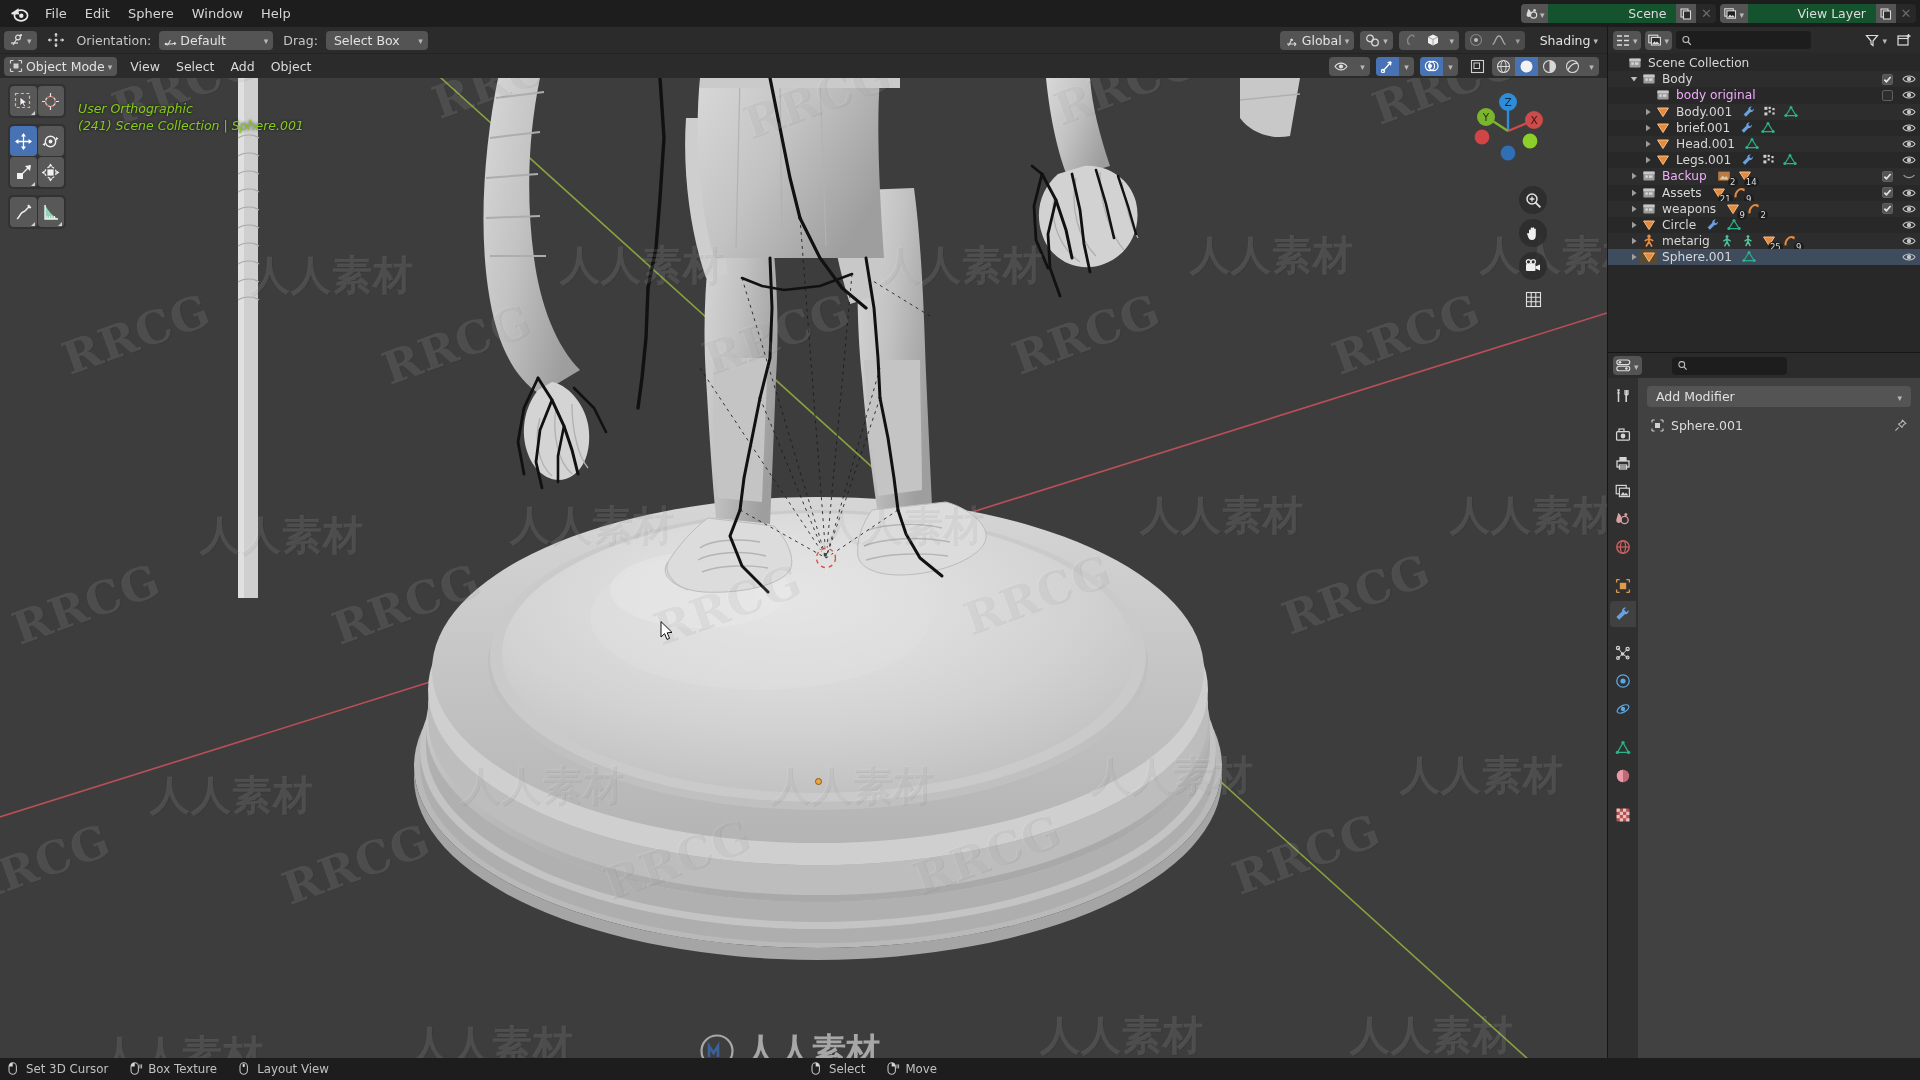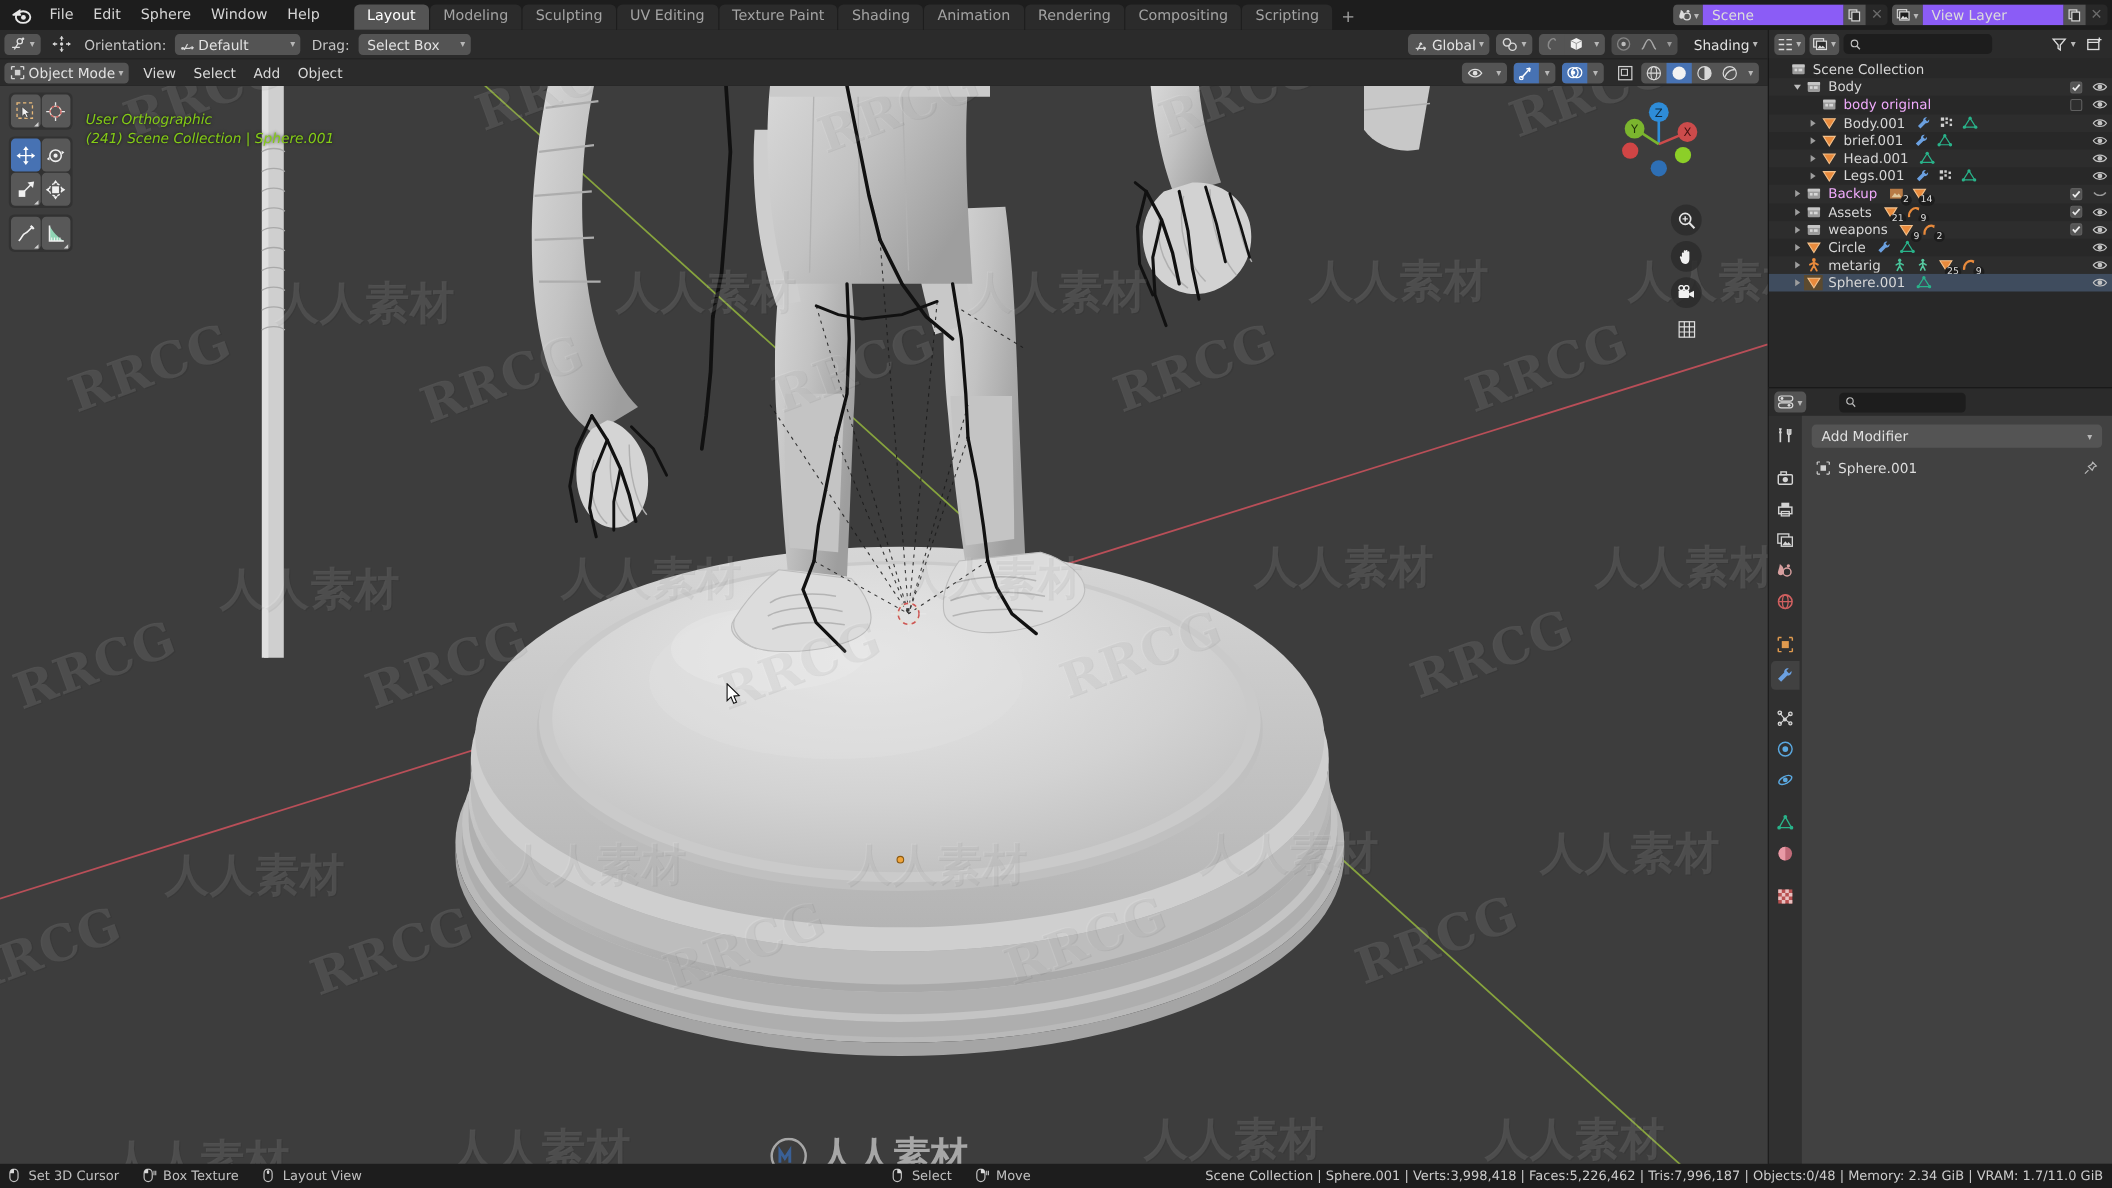--- a/index.html
+++ b/index.html
@@ -33,21 +33,21 @@
   .ws-tab.active { background: #545454; color: #ffffff; }
   .ws-tab.plus { background: transparent; color: #a0a0a0; padding: 4px 7px 5px 7px; font-size: 15px;}
   .topbar-right { margin-left: auto; display: flex; align-items: center; padding-right: 4px; gap: 4px; }
   .scene-field {
     display:flex; align-items:center; background:#282828; border-radius:4px; height:19px;
     overflow:hidden;
   }
   .scene-icon-btn {
     background:#545454; display:flex; align-items:center; gap:2px; padding:0 4px; height:19px;
   }
-  .scene-name { background:#8b5cf6; color:#dcdcdc; font-size:12.5px; padding:0 10px 0 8px; height:19px; line-height:19px; min-width:128px;}
+  .scene-name { background:#14532d; color:#dcdcdc; font-size:12.5px; padding:0 10px 0 8px; height:19px; line-height:19px; min-width:128px;text-align:right;}
   .scene-btn { background:#545454; width:20px; height:19px; display:flex;align-items:center;justify-content:center;}
   .scene-x { width:20px;height:19px;display:flex;align-items:center;justify-content:center;color:#6b6b6b;font-size:13px;}
 
   
   .main { display: flex; flex: 1 1 auto; min-height: 0; gap: 0; padding: 0 0 0 0; }
   .viewport-col { position: relative; flex: 0 0 1607px; display: flex; flex-direction: column; }
 
   
   .vp-header {
     height: 26px; background: #2b2b2b; display:flex; align-items:center; padding: 0 4px;
@@ -184,33 +184,20 @@
         <path d="M1 8.2 L8.6 3.2 L8.6 8.2 Z" fill="#e8e8e8"></path>
         <path d="M1.5 8.6 L9 8.6" stroke="#e8e8e8" stroke-width="1.6"></path>
       </svg>
     </div>
     <div id="topmenus" style="display:flex;align-items:center;">
         <div class="menu-item">File</div>
         <div class="menu-item">Edit</div>
         <div class="menu-item">Sphere</div>
         <div class="menu-item">Window</div>
         <div class="menu-item">Help</div>
-      </div>
-    <div class="ws-tabs" id="wstabs">
-        <div class="ws-tab active">Layout</div>
-        <div class="ws-tab">Modeling</div>
-        <div class="ws-tab">Sculpting</div>
-        <div class="ws-tab">UV Editing</div>
-        <div class="ws-tab">Texture Paint</div>
-        <div class="ws-tab">Shading</div>
-        <div class="ws-tab">Animation</div>
-        <div class="ws-tab">Rendering</div>
-        <div class="ws-tab">Compositing</div>
-        <div class="ws-tab">Scripting</div>
-        <div class="ws-tab plus">+</div>
       </div>
 
     <div class="topbar-right">
       <div class="scene-field">
         <div class="scene-icon-btn">
           <svg width="13" height="13" viewBox="0 0 13 13">
             <path d="M3 2 C3 2 6 3 6.2 7 C6.3 9 5 10 3.6 10 C2.3 10 1.4 9 1.6 7.6 C1.8 6 3 4 3 2Z" fill="#dadada"></path>
             <circle cx="8.6" cy="8" r="3.1" fill="none" stroke="#dadada" stroke-width="1.2"></circle>
             <circle cx="9.6" cy="3.3" r="1.3" fill="#dadada"></circle>
           </svg>
@@ -1466,15 +1453,14 @@
         </div>
         <div class="sb-item">
           <svg width="13" height="14" viewBox="0 0 13 14">
             <rect x="1" y="0.8" width="7.4" height="11.4" rx="3.7" fill="none" stroke="#c0c0c0" stroke-width="1.1"></rect>
             <path d="M8.4 4.6 L4.7 4.6 L4.7 0.8 A3.7 3.7 0 0 1 8.4 4.4 Z" fill="#dadada"></path>
             <path d="M10 2.4 L10 6.4 M11.6 2.4 L11.6 6.4" stroke="#c0c0c0" stroke-width="1"></path>
           </svg>
           <span>Move</span>
         </div>
       </div>
-    <div class="sb-right">Scene Collection | Sphere.001 | Verts:3,998,418 | Faces:5,226,462 | Tris:7,996,187 | Objects:0/48 | Memory: 2.34 GiB | VRAM: 1.7/11.0 GiB</div>
   </div>
 </div>
 
 </body></html>

